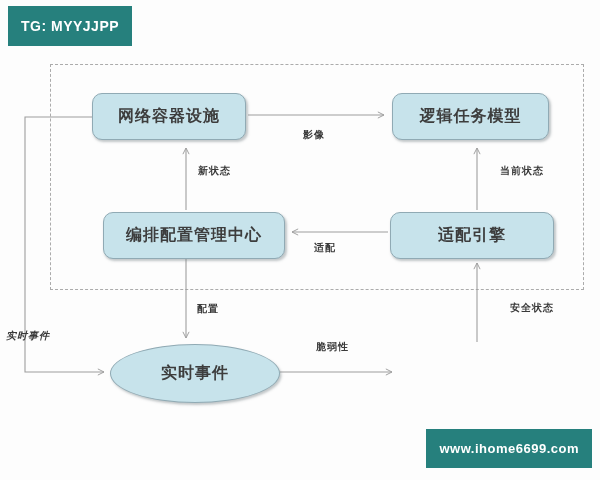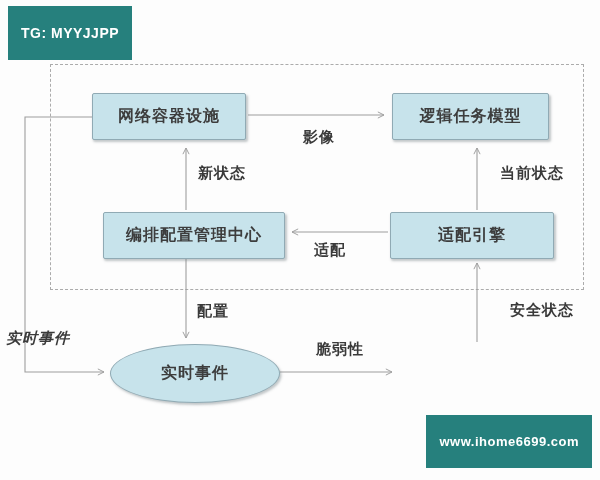--- a/index.html
+++ b/index.html
@@ -1,41 +1,41 @@
 <!DOCTYPE html>
 <html><head>
 <meta charset="utf-8">
 <style>
   html,body{margin:0;padding:0;background:#ffffff;}
   body{font-family:"Liberation Sans","DejaVu Sans",sans-serif;}
   #canvas{position:relative;width:600px;height:480px;background:#fdfdfd;overflow:hidden;}
 
   .badge{position:absolute;background:#26807d;color:#ffffff;font-weight:bold;
-         font-size:14px;letter-spacing:0.5px;padding:19px 13px;white-space:nowrap;}
+         font-size:14px;letter-spacing:0.5px;padding:12px 13px;white-space:nowrap;}
   #badge-top{left:8px;top:6px;}
   #badge-bottom{right:8px;bottom:12px;font-size:13px;}
 
   #boundary{position:absolute;left:50px;top:64px;width:532px;height:224px;
             border:1px dashed #ababab;}
 
   .node{position:absolute;display:flex;align-items:center;justify-content:center;
         background:#c7e3eb;border:1.5px solid #90aab4;color:#3d3d3d;
         font-size:16px;font-weight:600;letter-spacing:1px;
         box-shadow:1.5px 2px 2.5px rgba(120,130,135,0.45);}
-  .rect{border-radius:2px;}
+  .rect{border-radius:10px;}
   .ellipse{border-radius:50%;}
 
   #node-network{left:92px;top:93px;width:152px;height:45px;}
   #node-logic{left:392px;top:93px;width:155px;height:45px;}
   #node-orchestration{left:103px;top:212px;width:180px;height:45px;}
   #node-adapter{left:390px;top:212px;width:162px;height:45px;}
   #node-analysis{left:110px;top:344px;width:168px;height:57px;}
   #node-behavior{left:398px;top:344px;width:160px;height:57px;}
 
-  .edge-label{position:absolute;color:#3a3a3a;font-size:15px;font-weight:bold;
+  .edge-label{position:absolute;color:#3a3a3a;font-size:10px;font-weight:bold;
               letter-spacing:1px;white-space:nowrap;}
   #lbl-image{left:303px;top:128px;}
   #lbl-newstate{left:198px;top:164px;}
   #lbl-curstate{left:500px;top:164px;}
   #lbl-adapt{left:314px;top:241px;}
   #lbl-config{left:197px;top:302px;}
   #lbl-realtime{left:6px;top:329px;font-style:italic;}
   #lbl-vuln{left:316px;top:340px;}
   #lbl-secstate{left:498px;top:301px;margin-left:12px;}
 

